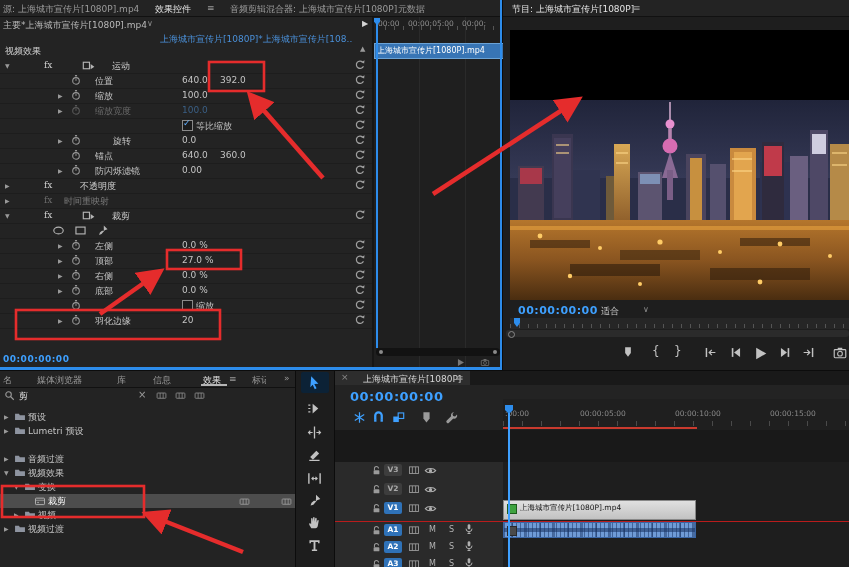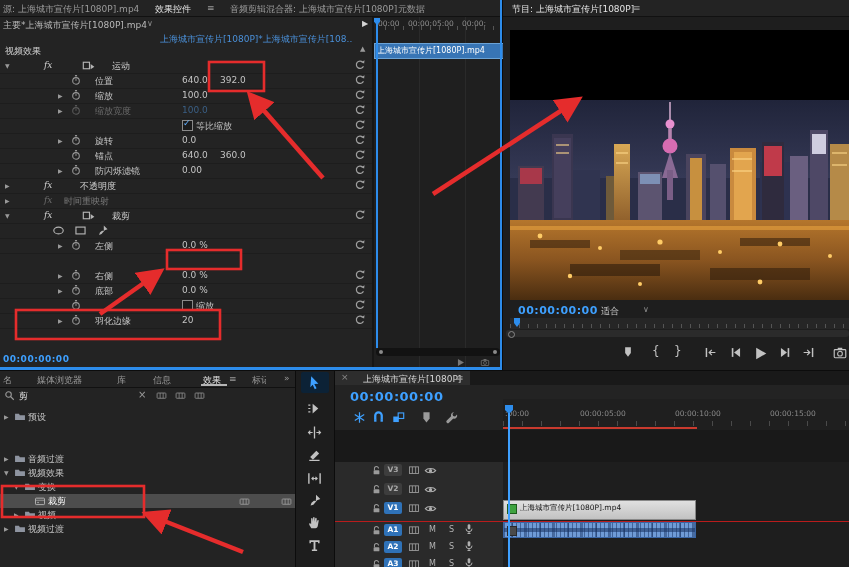--- a/index.html
+++ b/index.html
@@ -8,21 +8,21 @@
 .abs{position:absolute}
 .panel{position:absolute;background:#232323}
 .ic{position:absolute}
 .ic svg{display:block;width:100%;height:100%}
 .tab{position:absolute;top:3px;color:#9a9a9a;white-space:nowrap}
 .tab.active{color:#e4e4e4}
 .val{color:#4a90d9}
 .val.dim{color:#3a5f85}
 .dim{color:#6b6b6b}
 .exp{position:absolute;font-size:6px;color:#999;top:4px}
-.fxlbl{position:absolute;font-style:italic;font-family:"DejaVu Serif","Liberation Serif",serif;color:#cfcfcf;font-size:9px;top:2px}
+.fxlbl{position:absolute;font-family:"DejaVu Serif","Liberation Serif",serif;color:#cfcfcf;font-size:9px;top:2px}
 .rowline{position:absolute;left:0;width:372px;height:15px;border-bottom:1px solid #1d1d1d}
 .cb{position:absolute;width:9px;height:9px;border:1px solid #8a8a8a;background:#1b1b1b;top:2px}
 .cb .chk{position:absolute;left:0px;top:-3px;color:#62b0ff;font-size:9px}
 .tname{position:absolute;top:2px;color:#c4c4c4;white-space:nowrap}
 .badge{position:absolute;width:18px;height:12px;border-radius:2px;font-size:7.5px;font-weight:bold;
   text-align:center;line-height:12px}
 .badge.on{background:#2f72b8;color:#fff}
 .badge.off{background:#3d3d3d;color:#a8a8a8}
 .trk{position:absolute;left:335px;width:514px;border-bottom:5px solid #b91c1c}
 .trkhead{position:absolute;left:0;top:0;width:168px;height:100%;background:#2a2a2a;border-right:1px solid #161616}
@@ -145,21 +145,21 @@
         </div>
         <div class="rowline" style="top:133px">
           <span class="exp" style="left:58px">▶</span>
           <span class="ic" style="left:70px;top:1px;width:12px;height:12px">
             <svg viewBox="0 0 16 16">
               <circle cx="8" cy="9.2" r="4.4" fill="none" stroke="#9a9a9a" stroke-width="1.4"></circle>
               <rect x="6.6" y="1.4" width="2.8" height="1.8" fill="#9a9a9a"></rect>
               <path d="M8 9.2V6.2" stroke="#9a9a9a" stroke-width="1.2"></path>
             </svg>
           </span>
-          <span class="tname" style="left:95px;color:#c4c4c4">旋转</span>
+          <span class="tname" style="left:113px;color:#c4c4c4">旋转</span>
           <span class="tname val" style="left:182px">0.0</span>
           <span class="ic" style="left:354px;top:1px;width:12px;height:12px">
             <svg viewBox="0 0 16 16">
               <path d="M12.6 9.6A4.9 4.9 0 1 1 11.6 4.2" fill="none" stroke="#a0a0a0" stroke-width="1.6"></path>
               <path d="M14 1.6l-.5 4.4-3.8-1.8z" fill="#a0a0a0"></path>
             </svg>
           </span>
         </div>
         <div class="rowline" style="top:148px">
           <span class="ic" style="left:70px;top:1px;width:12px;height:12px">
@@ -252,20 +252,38 @@
           <span class="exp" style="left:58px">▶</span>
           <span class="ic" style="left:70px;top:1px;width:12px;height:12px">
             <svg viewBox="0 0 16 16">
               <circle cx="8" cy="9.2" r="4.4" fill="none" stroke="#9a9a9a" stroke-width="1.4"></circle>
               <rect x="6.6" y="1.4" width="2.8" height="1.8" fill="#9a9a9a"></rect>
               <path d="M8 9.2V6.2" stroke="#9a9a9a" stroke-width="1.2"></path>
             </svg>
           </span>
           <span class="tname" style="left:95px;color:#c4c4c4">左侧</span>
           <span class="tname val" style="left:182px">0.0 %</span>
+          <span class="ic" style="left:354px;top:1px;width:12px;height:12px">
+            <svg viewBox="0 0 16 16">
+              <path d="M12.6 9.6A4.9 4.9 0 1 1 11.6 4.2" fill="none" stroke="#a0a0a0" stroke-width="1.6"></path>
+              <path d="M14 1.6l-.5 4.4-3.8-1.8z" fill="#a0a0a0"></path>
+            </svg>
+          </span>
+        </div>
+        <div class="rowline" style="top:253px">
+          <span class="exp" style="left:58px">▶</span>
+          <span class="ic" style="left:70px;top:1px;width:12px;height:12px">
+            <svg viewBox="0 0 16 16">
+              <circle cx="8" cy="9.2" r="4.4" fill="none" stroke="#9a9a9a" stroke-width="1.4"></circle>
+              <rect x="6.6" y="1.4" width="2.8" height="1.8" fill="#9a9a9a"></rect>
+              <path d="M8 9.2V6.2" stroke="#9a9a9a" stroke-width="1.2"></path>
+            </svg>
+          </span>
+          <span class="tname" style="left:95px;color:#c4c4c4">顶部</span>
+          <span class="tname val" style="left:182px">27.0 %</span>
           <span class="ic" style="left:354px;top:1px;width:12px;height:12px">
             <svg viewBox="0 0 16 16">
               <path d="M12.6 9.6A4.9 4.9 0 1 1 11.6 4.2" fill="none" stroke="#a0a0a0" stroke-width="1.6"></path>
               <path d="M14 1.6l-.5 4.4-3.8-1.8z" fill="#a0a0a0"></path>
             </svg>
           </span>
         </div>
         <div class="rowline" style="top:268px">
           <span class="exp" style="left:58px">▶</span>
           <span class="ic" style="left:70px;top:1px;width:12px;height:12px">
@@ -579,20 +597,29 @@
     </div>
     <div class="abs" id="fx-tree" style="left:0;top:33px;width:295px;height:163px">
         <div class="treerow" style="top:6px;">
           <span class="exp" style="left:4px;top:3px">▶</span>
           <span class="ic" style="left:14px;top:1px;width:12px;height:12px">
             <svg viewBox="0 0 16 16">
               <path d="M1.4 3.8h5.2l1.2 1.8h6.8V12H1.4z" fill="#8e94a0"></path>
             </svg>
           </span>
           <span class="treelbl" style="left:28px;">预设</span>
+        </div>
+        <div class="treerow" style="top:20px;">
+          <span class="exp" style="left:4px;top:3px">▶</span>
+          <span class="ic" style="left:14px;top:1px;width:12px;height:12px">
+            <svg viewBox="0 0 16 16">
+              <path d="M1.4 3.8h5.2l1.2 1.8h6.8V12H1.4z" fill="#8e94a0"></path>
+            </svg>
+          </span>
+          <span class="treelbl" style="left:28px;">Lumetri 预设</span>
         </div>
         <div class="treerow" style="top:48px;">
           <span class="exp" style="left:4px;top:3px">▶</span>
           <span class="ic" style="left:14px;top:1px;width:12px;height:12px">
             <svg viewBox="0 0 16 16">
               <path d="M1.4 3.8h5.2l1.2 1.8h6.8V12H1.4z" fill="#8e94a0"></path>
             </svg>
           </span>
           <span class="treelbl" style="left:28px;">音频过渡</span>
         </div>

